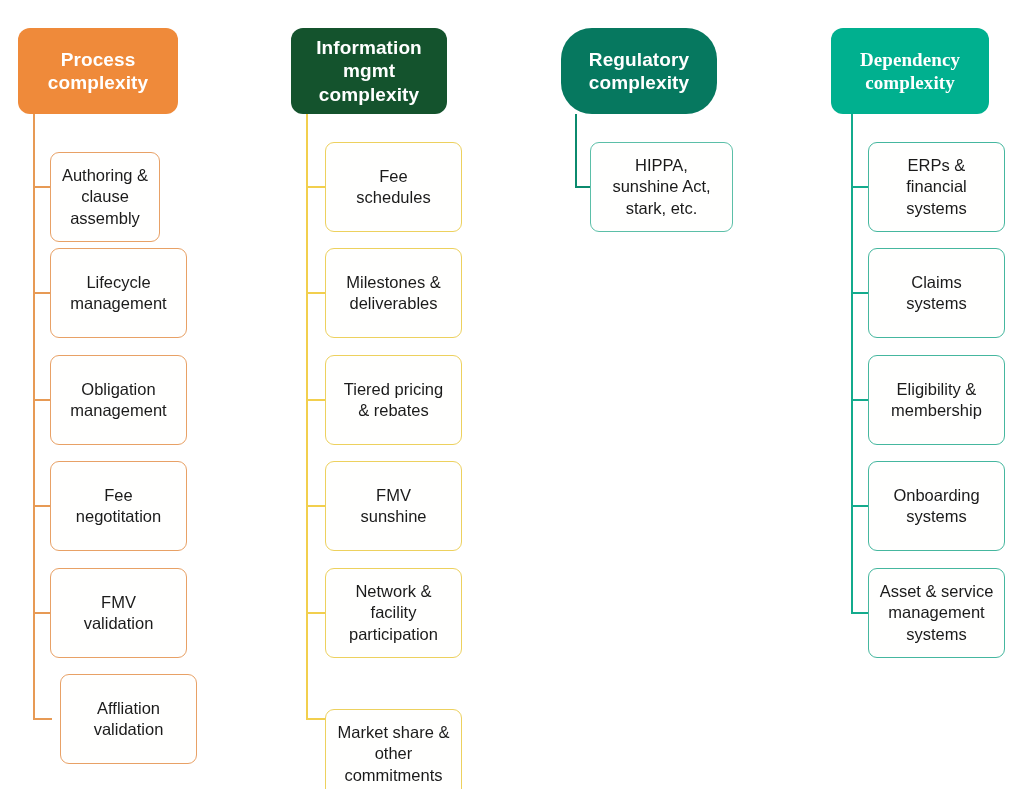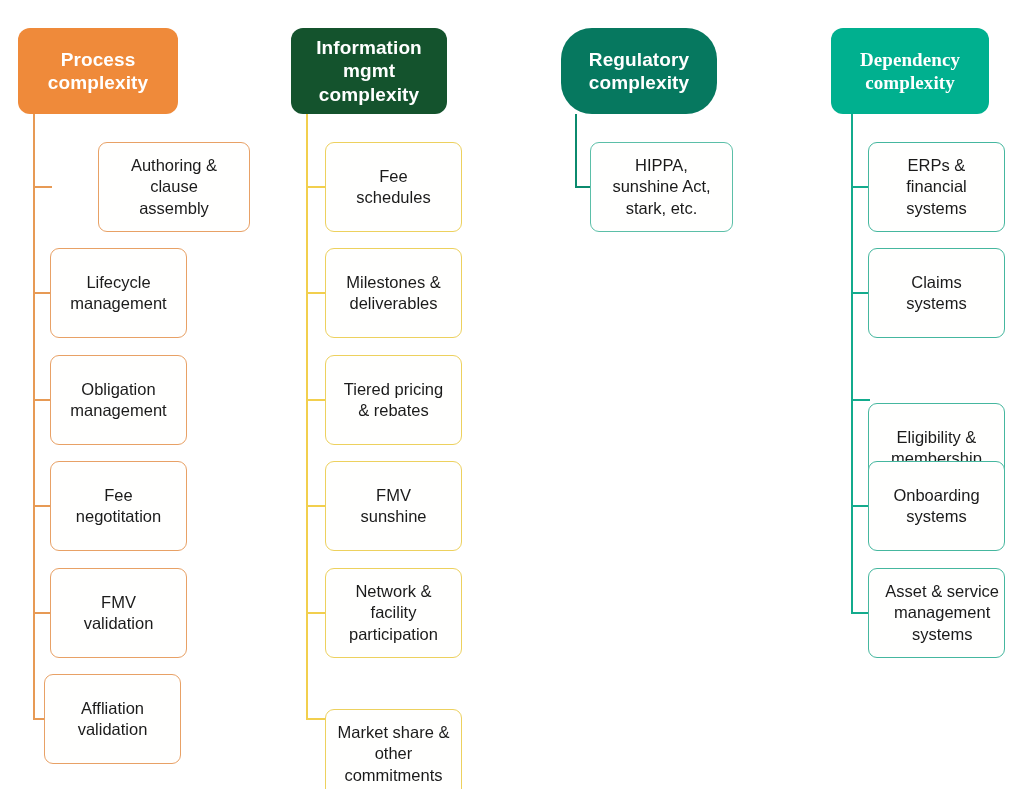--- a/index.html
+++ b/index.html
@@ -86,21 +86,21 @@
 <div id="diagram">
     <div class="column" style="left: 0px;">
       <div class="trunk" style="left: 33px; top: 114px; height: 605px; background: rgb(231, 154, 85);"></div>
       <div class="header-box" style="left: 18px; top: 28px; width: 160px; height: 86px; background: rgb(239, 138, 58);">
         <div>
           <div>Process</div>
           <div>complexity</div>
         </div>
       </div>
       <div class="stub" style="left: 33px; top: 186px; width: 19px; background: rgb(231, 154, 85);"></div>
-      <div class="child-box" style="left: 50px; top: 142px; width: 152px; height: 90px; border-color: rgb(232, 161, 102); margin-left: 48px;">
+      <div class="child-box" style="left: 50px; top: 152px; width: 110px; height: 90px; border-color: rgb(232, 161, 102);">
         <div>
           <div>Authoring &amp;</div>
           <div>clause</div>
           <div>assembly</div>
         </div>
       </div>
       <div class="stub" style="left: 33px; top: 292px; width: 19px; background: rgb(231, 154, 85);"></div>
       <div class="child-box" style="left: 50px; top: 248px; width: 137px; height: 90px; border-color: rgb(232, 161, 102); justify-content: center;">
         <div>
           <div>Lifecycle</div>
@@ -122,21 +122,21 @@
         </div>
       </div>
       <div class="stub" style="left: 33px; top: 612px; width: 19px; background: rgb(231, 154, 85);"></div>
       <div class="child-box" style="left: 50px; top: 568px; width: 137px; height: 90px; border-color: rgb(232, 161, 102);">
         <div>
           <div>FMV</div>
           <div>validation</div>
         </div>
       </div>
       <div class="stub" style="left: 33px; top: 718px; width: 19px; background: rgb(231, 154, 85);"></div>
-      <div class="child-box" style="left: 44px; top: 674px; width: 137px; height: 90px; border-color: rgb(232, 161, 102); border-radius: 9px;">
+      <div class="child-box" style="left: 60px; top: 674px; width: 137px; height: 90px; border-color: rgb(232, 161, 102); border-radius: 9px;">
         <div>
           <div>Affliation</div>
           <div>validation</div>
         </div>
       </div>
     </div>
     <div class="column" style="left: 0px;">
       <div class="trunk" style="left: 306px; top: 114px; height: 605px; background: rgb(242, 207, 78);"></div>
       <div class="header-box" style="left: 291px; top: 28px; width: 156px; height: 86px; background: #14532d;">
         <div>
@@ -224,35 +224,35 @@
         </div>
       </div>
       <div class="stub" style="left: 851px; top: 292px; width: 19px; background: rgb(19, 171, 141);"></div>
       <div class="child-box" style="left: 868px; top: 248px; width: 137px; height: 90px; border-color: rgb(69, 183, 159);">
         <div>
           <div>Claims</div>
           <div>systems</div>
         </div>
       </div>
       <div class="stub" style="left: 851px; top: 399px; width: 19px; background: rgb(19, 171, 141);"></div>
-      <div class="child-box" style="left: 868px; top: 355px; width: 137px; height: 90px; border-color: rgb(69, 183, 159); margin-top: 48px;">
+      <div class="child-box" style="left: 868px; top: 355px; width: 137px; height: 90px; border-color: rgb(69, 183, 159);">
         <div>
           <div>Eligibility &amp;</div>
           <div>membership</div>
         </div>
       </div>
       <div class="stub" style="left: 851px; top: 505px; width: 19px; background: rgb(19, 171, 141);"></div>
       <div class="child-box" style="left: 868px; top: 461px; width: 137px; height: 90px; border-color: rgb(69, 183, 159); justify-content: center;">
         <div>
           <div>Onboarding</div>
           <div>systems</div>
         </div>
       </div>
       <div class="stub" style="left: 851px; top: 612px; width: 19px; background: rgb(19, 171, 141);"></div>
-      <div class="child-box" style="left: 868px; top: 568px; width: 137px; height: 90px; border-color: rgb(69, 183, 159); justify-content: flex-end;">
+      <div class="child-box" style="left: 868px; top: 568px; width: 137px; height: 90px; border-color: rgb(69, 183, 159);">
         <div>
           <div>Asset &amp; service</div>
           <div>management</div>
           <div>systems</div>
         </div>
       </div>
     </div>
   </div>
 
 </body></html>

